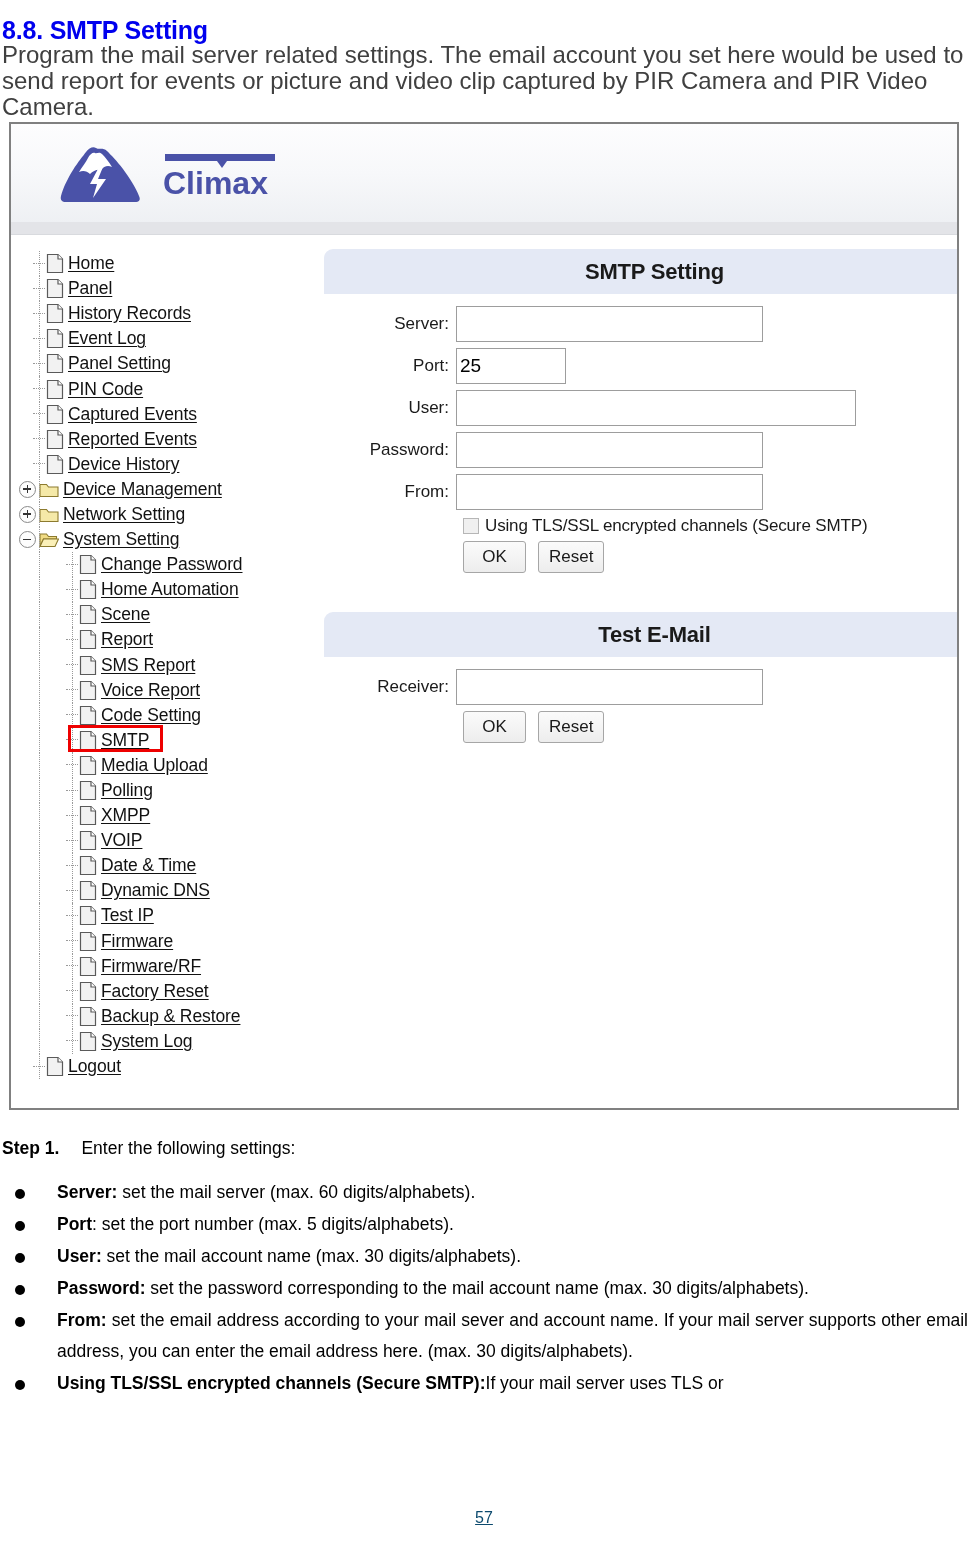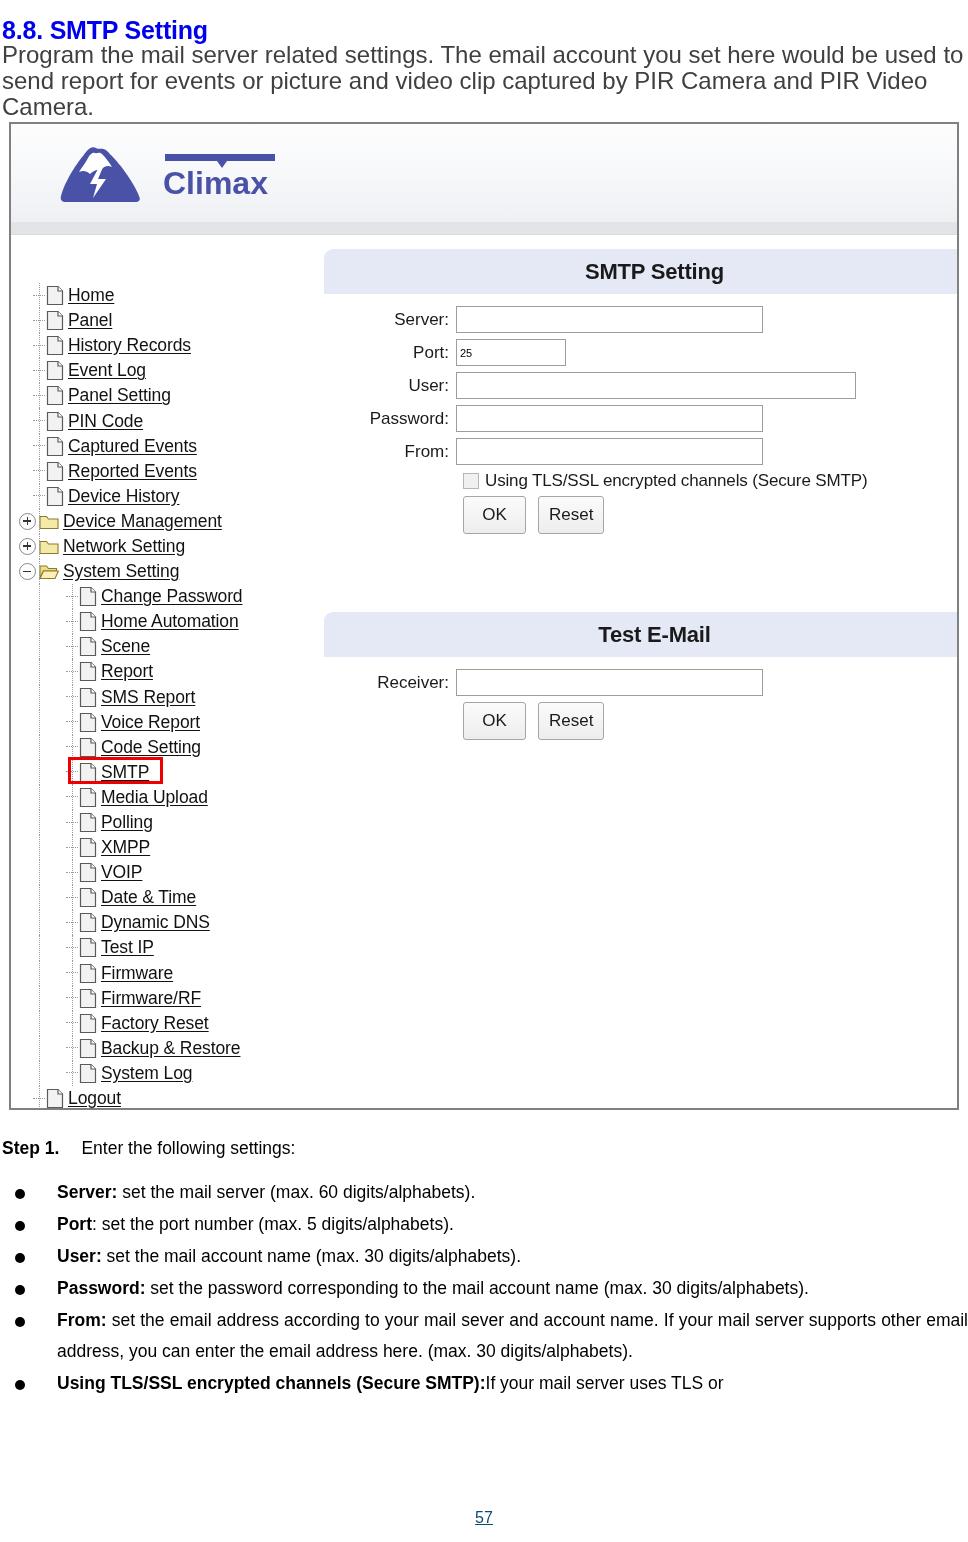--- a/index.html
+++ b/index.html
@@ -77,21 +77,20 @@
     position: relative;
     height: 874px;
   }
 
   
   .tree {
     position: absolute;
     left: 8px;
     top: 16px;
     width: 290px;
-    margin-top: 32px;
   }
   .tree-row {
     position: relative;
     height: 25.1px;
     display: flex;
     align-items: center;
     white-space: nowrap;
   }
   .guide {
     position: absolute;
@@ -190,26 +189,26 @@
   .flabel {
     width: 132px;
     text-align: right;
     padding-right: 7px;
     font-size: 17px;
     color: #1a1a1a;
     flex: none;
     box-sizing: border-box;
   }
   .finput {
-    height: 27px;
+    height: 36px;
     border: 1px solid #9d9d9d;
     background: #ffffff;
     box-sizing: border-box;
     font-family: "Liberation Sans", sans-serif;
-    font-size: 11px;
+    font-size: 19px;
     color: #000;
     padding: 0 3px;
     outline: none;
   }
   .w-server   { width: 307px; }
   .w-port     { width: 110px; }
   .w-user     { width: 400px; }
   .w-password { width: 307px; }
   .w-from     { width: 307px; }
   .w-receiver { width: 307px; }
@@ -237,21 +236,21 @@
   }
 
   .btnrow {
     display: flex;
     margin-left: 139px;
     margin-top: 4px;
     gap: 12px;
   }
   .btn {
     min-width: 63px;
-    height: 38px;
+    height: 32px;
     border: 1px solid #a6a6a6;
     border-radius: 3px;
     background: linear-gradient(to bottom, #fbfbfb 0%, #ededed 100%);
     font-family: "Liberation Sans", sans-serif;
     font-size: 17px;
     color: #1a1a1a;
     cursor: pointer;
     padding: 0 10px;
   }
 

